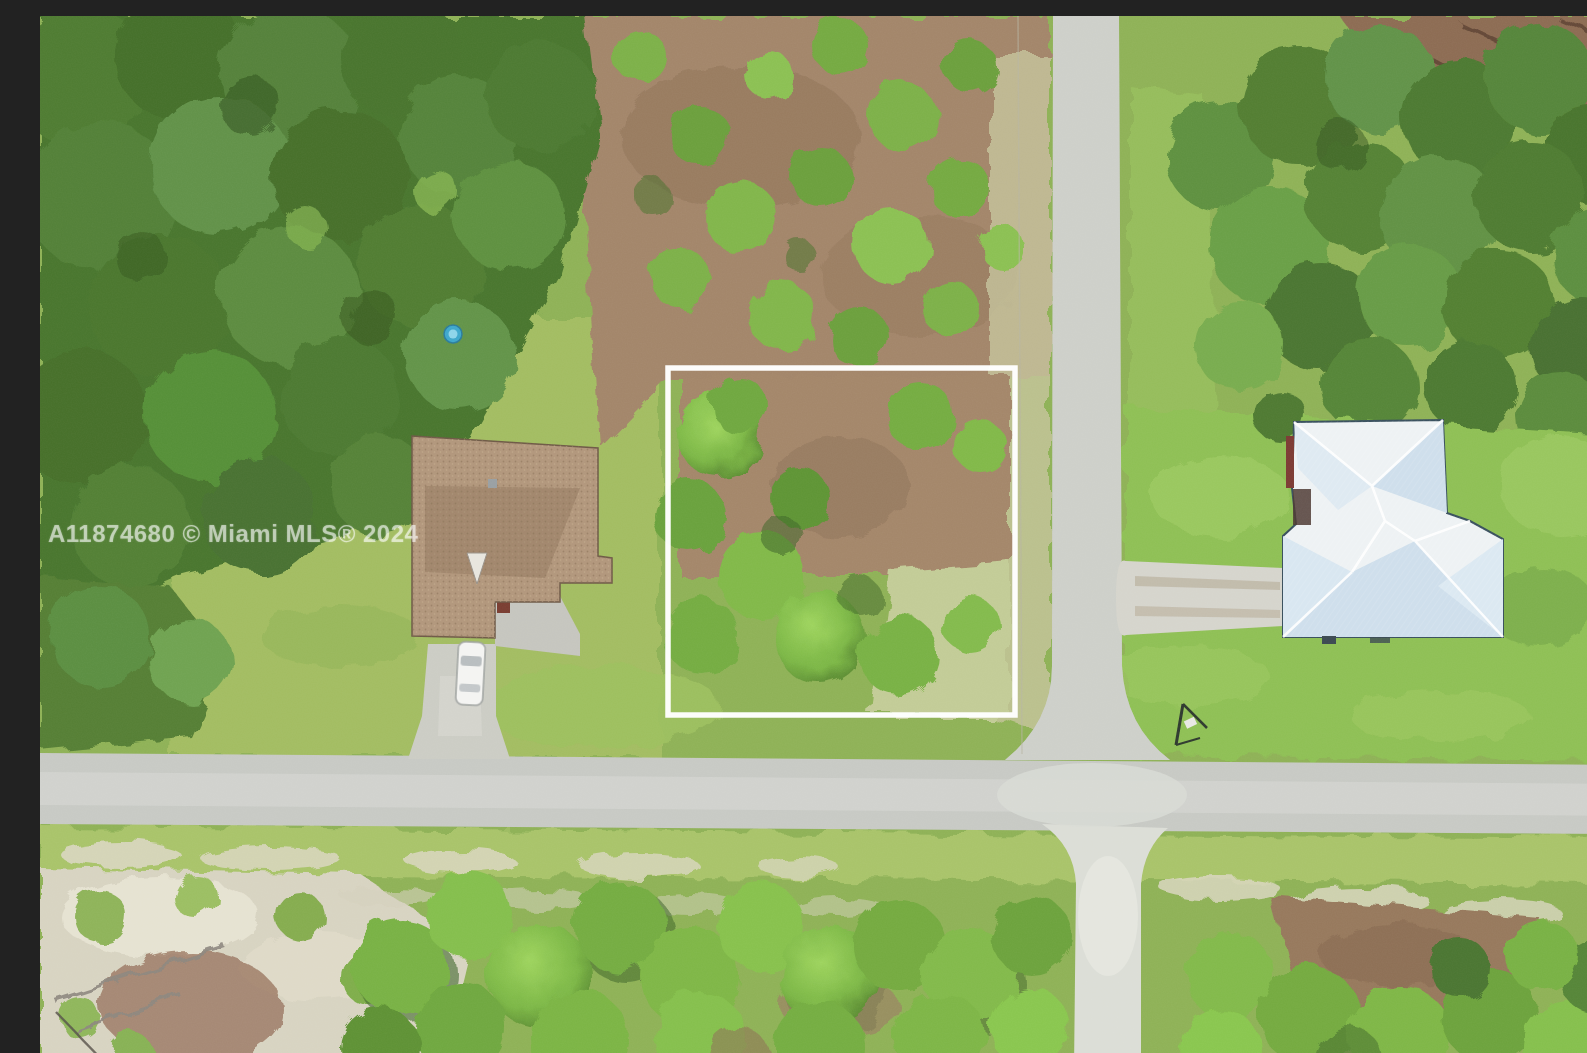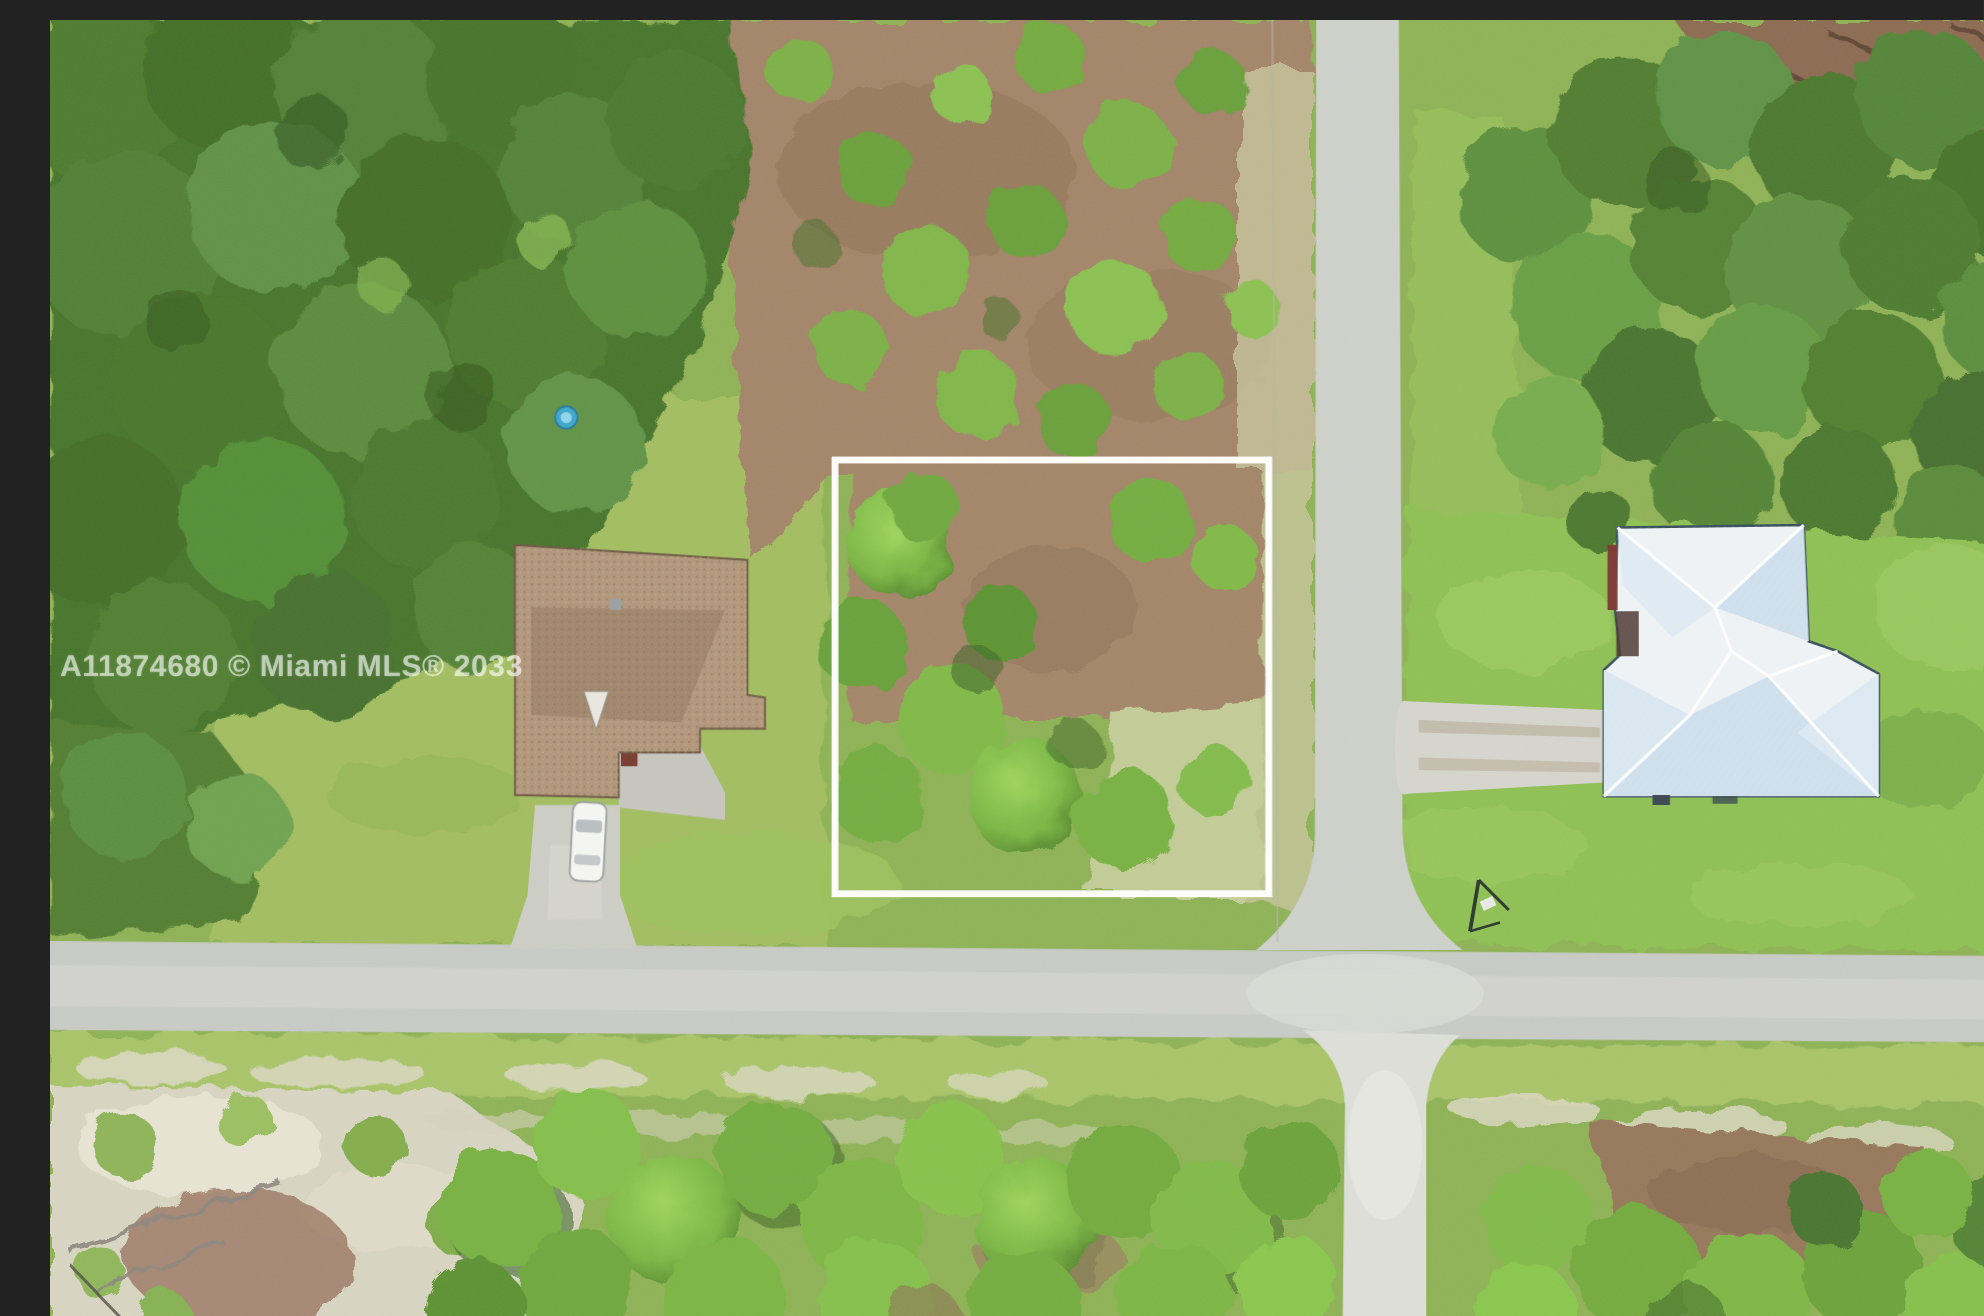--- a/index.html
+++ b/index.html
@@ -339,14 +339,14 @@
   <g>
     <line x1="1143" y1="688" x2="1136" y2="729" stroke="#2f3a2f" stroke-width="3"></line>
     <line x1="1143" y1="688" x2="1167" y2="712" stroke="#2f3a2f" stroke-width="2.5"></line>
     <line x1="1136" y1="729" x2="1160" y2="722" stroke="#2f3a2f" stroke-width="2"></line>
     <rect x="1145" y="703" width="11" height="8" fill="#e8e8e4" transform="rotate(-25 1150 707)"></rect>
   </g>
 
   <rect x="0" y="0" width="1587" height="1053" filter="url(#grain)" opacity="0.55"></rect>
 </svg>
 
-<figcaption class="watermark">A11874680 © Miami MLS® 2033</figcaption>
+<figcaption class="watermark">A11874680 © Miami MLS® 2024</figcaption>
 </figure>
 
 </body></html>

